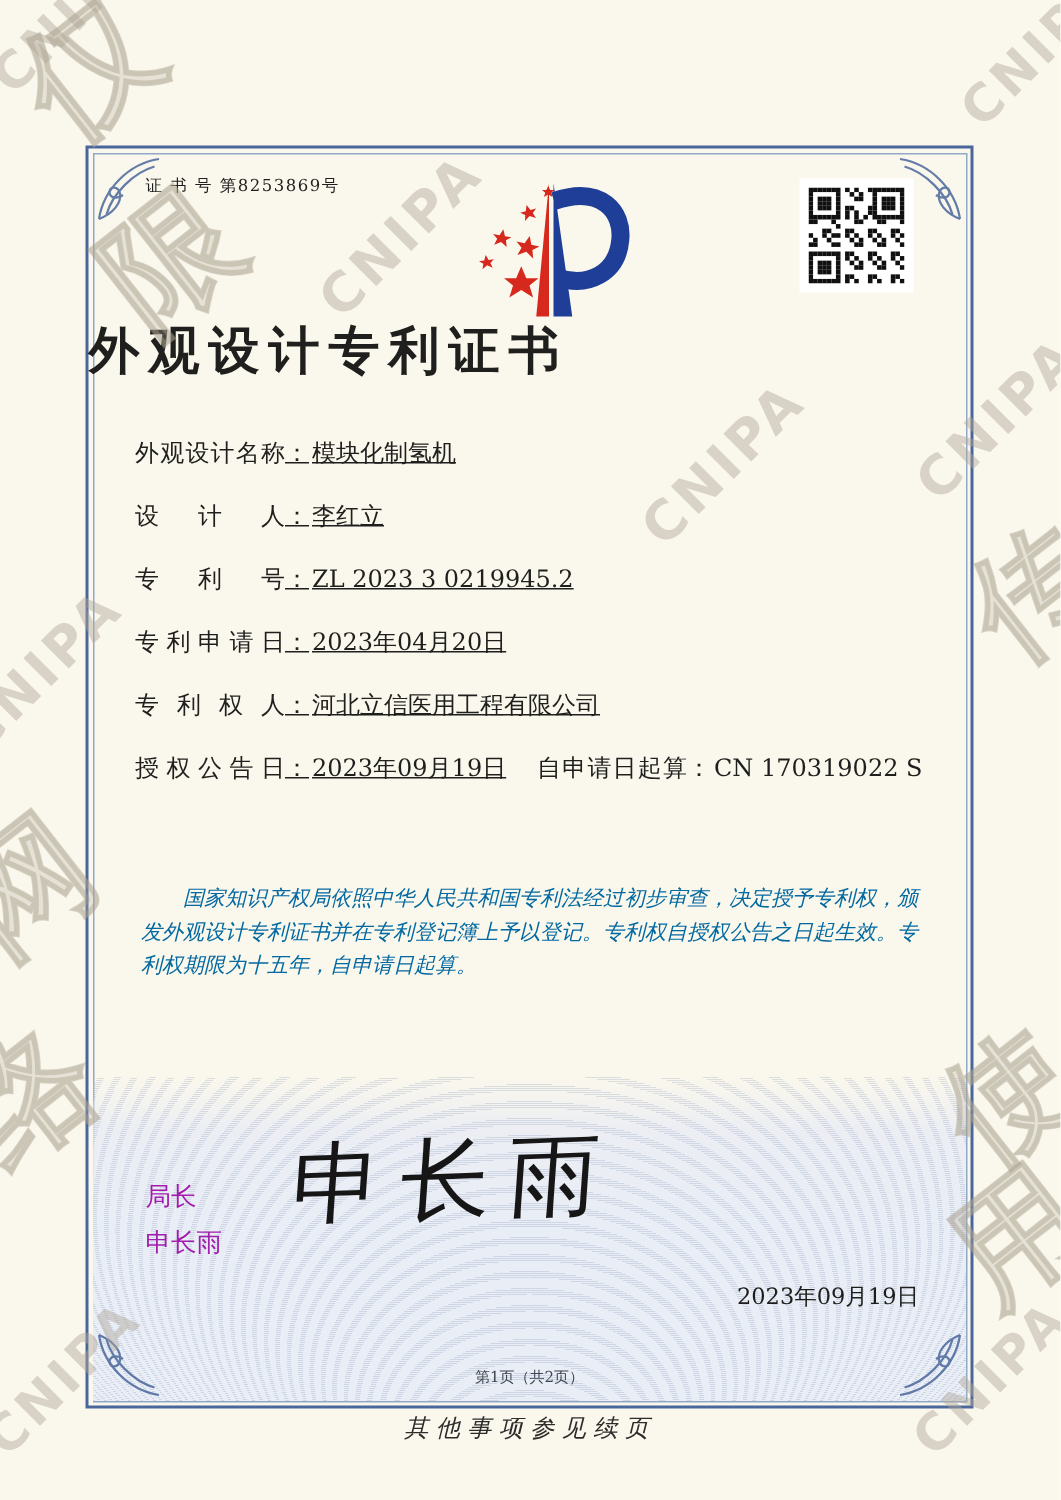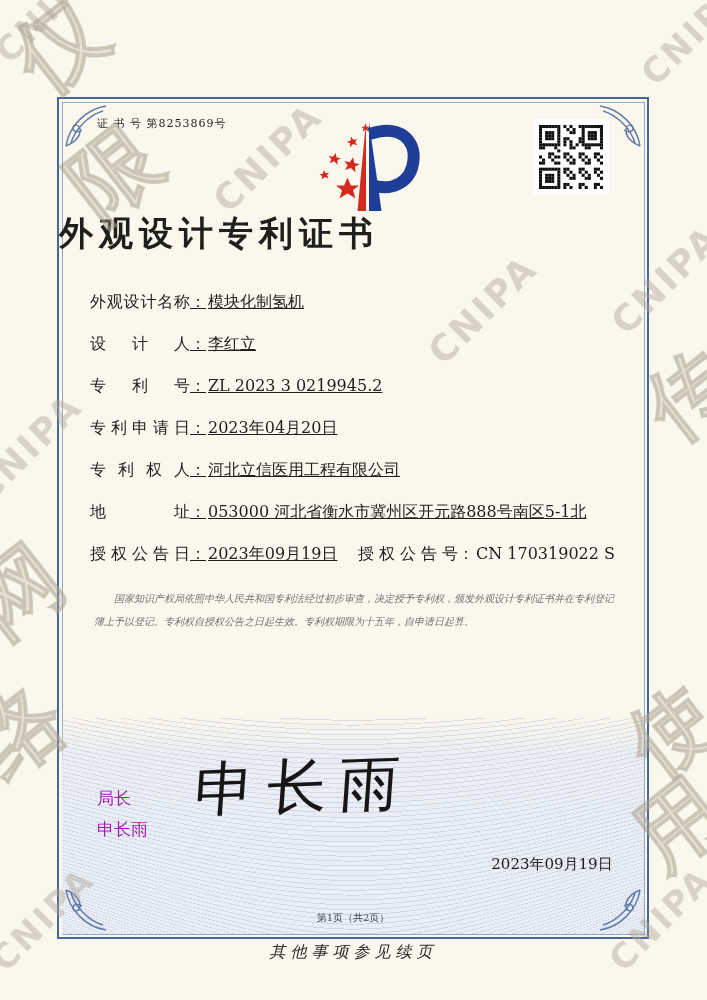--- a/index.html
+++ b/index.html
@@ -41,21 +41,21 @@
          font-size:34px;font-weight:bold;letter-spacing:6px;z-index:3;}
 
   .fields{position:absolute;left:31px;top:193px;width:540px;z-index:3;font-size:16px;}
   .frow{white-space:nowrap;margin-bottom:21px;text-decoration:underline;}
   .flabel{display:inline-block;width:100px;text-align:justify;text-align-last:justify;vertical-align:bottom;}
   .fvalue{margin-left:2px;}
   .grant-row{position:relative;white-space:nowrap;}
   .grant-right{position:absolute;left:268px;top:0;white-space:nowrap;}
 
   .paras{position:absolute;left:35px;top:489px;width:524px;z-index:3;
-         font-size:10px;line-height:22.5px;font-style:italic;color:#737373;}
+         font-size:14px;line-height:22.5px;font-style:italic;color:#0369a1;}
   .paras p{margin:0 0 9px 0;text-indent:2em;}
 
   .signer{position:absolute;left:38px;top:684px;z-index:3;font-size:17px;line-height:31px;
           font-family:"DejaVu Sans", sans-serif;color:#a21caf;}
   .signature{position:absolute;left:136px;top:648px;z-index:3;font-size:60px;color:#161616;
              letter-spacing:12px;transform:skewX(-6deg) rotate(-2deg);font-family:"DejaVu Serif", serif;}
   .issue-date{position:absolute;left:398px;top:756px;width:190px;text-align:center;
               font-size:15px;z-index:3;color:#1d1d1b;}
   .page-note{position:absolute;left:0;right:0;top:812px;text-align:center;
              font-size:10px;color:#3f4550;z-index:3;}
@@ -330,29 +330,26 @@
       </div>
       <div class="frow">
         <span class="flabel">专利号</span><span>：</span><span class="fvalue">ZL 2023 3 0219945.2</span>
       </div>
       <div class="frow">
         <span class="flabel">专利申请日</span><span>：</span><span class="fvalue">2023年04月20日</span>
       </div>
       <div class="frow">
         <span class="flabel">专利权人</span><span>：</span><span class="fvalue">河北立信医用工程有限公司</span>
       </div>
-      <div class="frow">
-        <span class="flabel">地址</span><span>：</span><span class="fvalue">053000 河北省衡水市冀州区开元路888号南区5-1北</span>
-      </div>
       <div class="frow grant-row">
         <span>
           <span class="flabel">授权公告日</span><span>：</span><span class="fvalue">2023年09月19日</span>
         </span>
         <span class="grant-right">
-          <span class="flabel">授权公告号</span><span>：</span><span class="fvalue">CN 170319022 S</span>
+          <span class="flabel">自申请日起算</span><span>：</span><span class="fvalue">CN 170319022 S</span>
         </span>
       </div>
     </div>
 
     <div class="paras">
       <p>国家知识产权局依照中华人民共和国专利法经过初步审查，决定授予专利权，颁发外观设计专利证书并在专利登记簿上予以登记。专利权自授权公告之日起生效。专利权期限为十五年，自申请日起算。</p>
     </div>
 
     <div class="signature">申长雨</div>
     <div class="signer">

